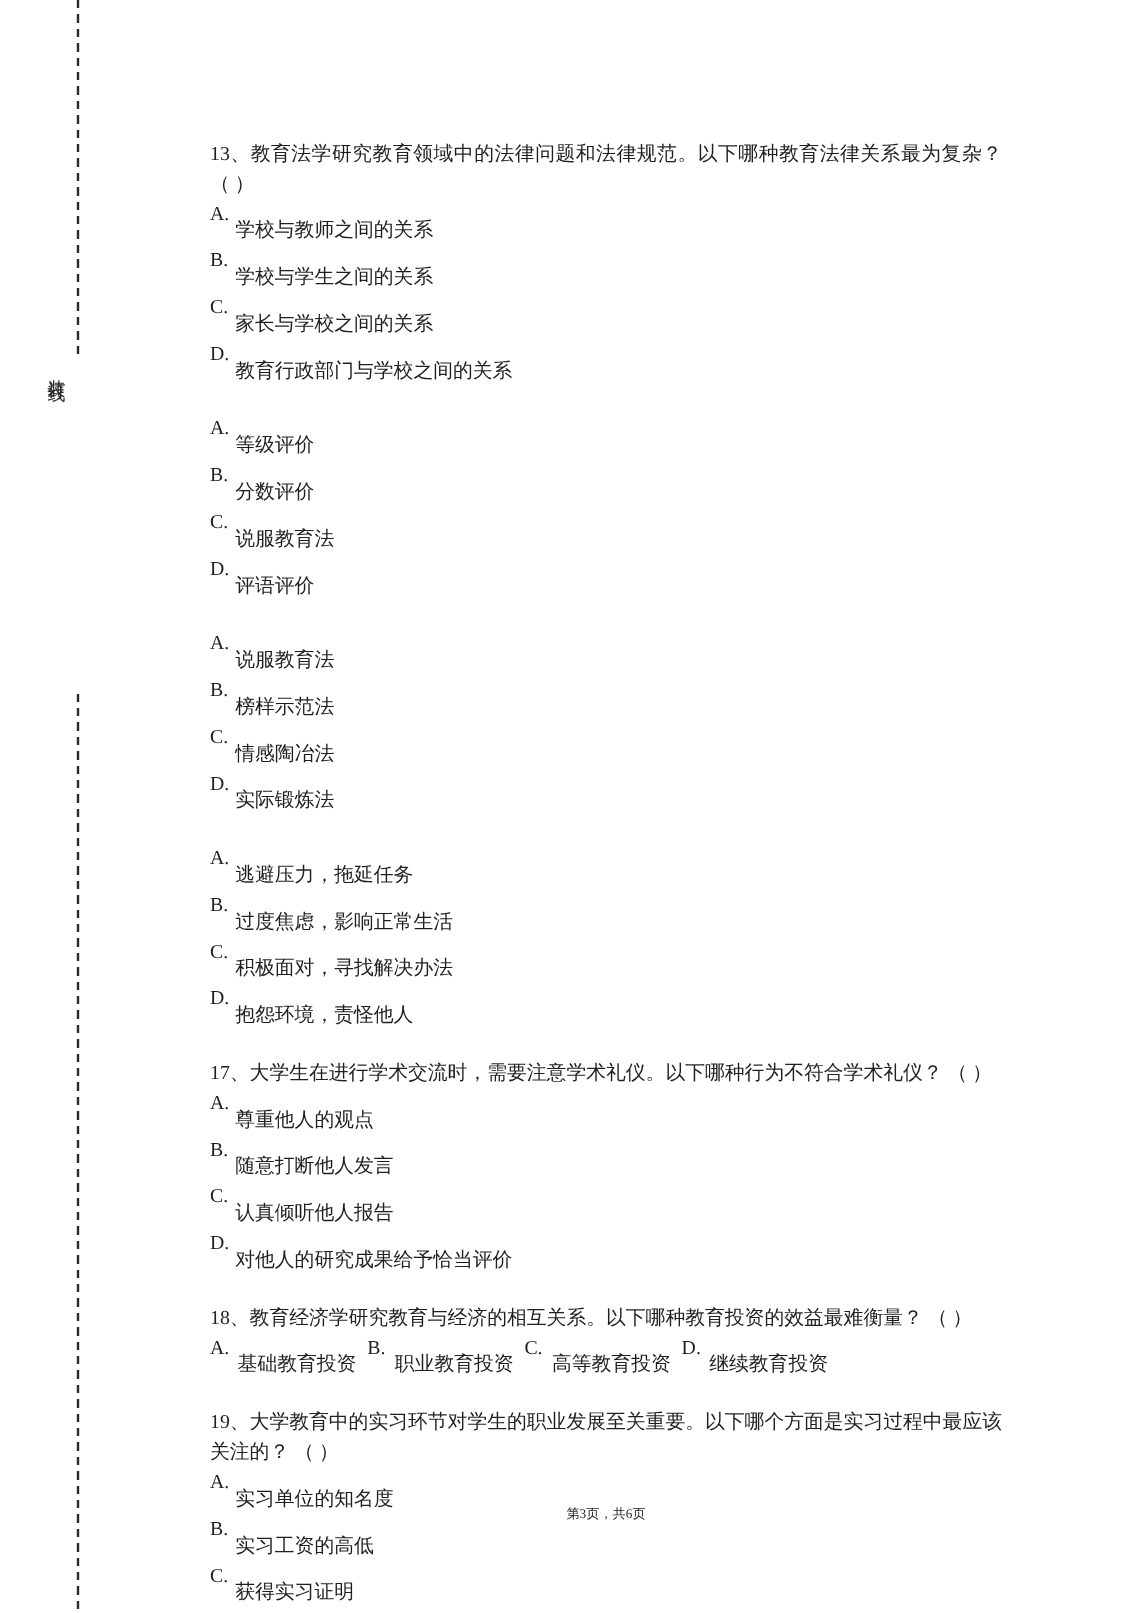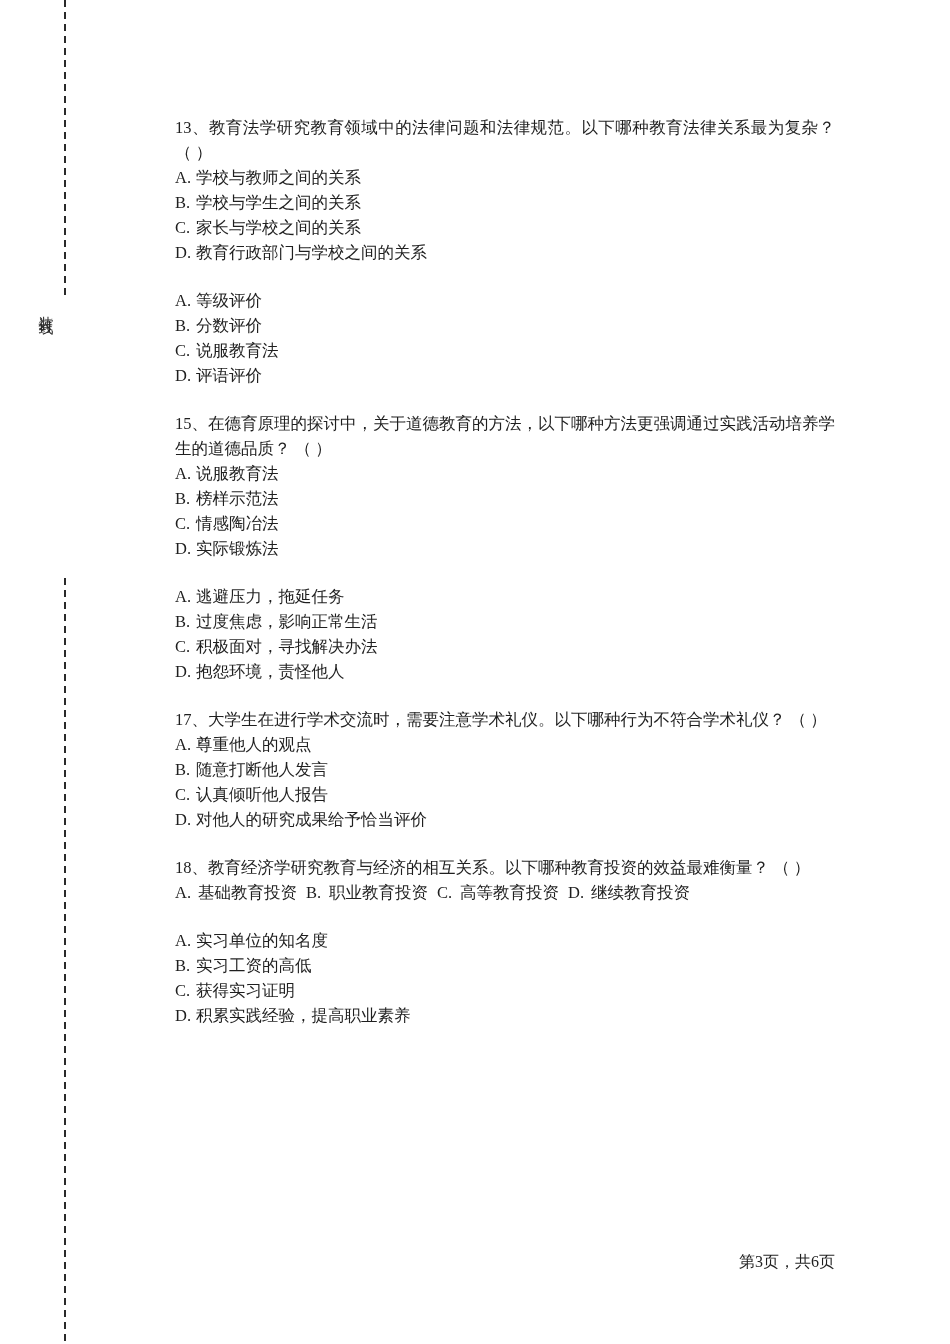--- a/index.html
+++ b/index.html
@@ -42,33 +42,33 @@
     top: 115px;
     width: 660px;
     font-size: 16.5px;
     line-height: 25px;
     text-align: justify;
   }
   .question { margin: 0 0 23px 0; }
   .stem { margin: 0; }
   .opt { display: flex; }
   .opt-label { flex: 0 0 21px; }
-  .opt-text { flex: 1 1 auto; }
+  .opt-text { flex: 1 1 auto; margin-top: 14px; }
   .options-inline { display: flex; flex-wrap: nowrap; white-space: nowrap; }
   .opt-inline { display: flex; margin-right: 9px; }
   .opt-inline .opt-label { flex: 0 0 23px; }
 
   
   .footer {
     position: absolute;
     left: 175px;
     top: 1252px;
     width: 660px;
-    text-align: right;
-    font-size: 16px;
+    text-align: center;
+    font-size: 11px;
     line-height: 20px;
     font-family: Liberation Serif, serif;
   }
 </style>
 </head>
 <body>
 
 <div class="dash-line dash-top"></div>
 <div class="binding-label">装订线</div>
 <div class="dash-line dash-bottom"></div>
@@ -108,21 +108,20 @@
         <span class="opt-label">C.</span>
         <span class="opt-text">说服教育法</span>
       </div>
     <div class="opt">
         <span class="opt-label">D.</span>
         <span class="opt-text">评语评价</span>
       </div>
   </section>
 
   <section class="question">
-    <p class="stem"><span>15、</span><span>在德育原理的探讨中，关于道德教育的方法，以下哪种方法更强调通过实践活动培养学生的道德品质？ （ ）</span></p>
     <div class="opt">
         <span class="opt-label">A.</span>
         <span class="opt-text">说服教育法</span>
       </div>
     <div class="opt">
         <span class="opt-label">B.</span>
         <span class="opt-text">榜样示范法</span>
       </div>
     <div class="opt">
         <span class="opt-label">C.</span>
@@ -189,20 +188,21 @@
           <span class="opt-text">高等教育投资</span>
         </span>
       <span class="opt-inline">
           <span class="opt-label">D.</span>
           <span class="opt-text">继续教育投资</span>
         </span>
     </div>
   </section>
 
   <section class="question">
+    <p class="stem"><span>19、</span><span>大学教育中的实习环节对学生的职业发展至关重要。以下哪个方面是实习过程中最应该关注的？ （ ）</span></p>
     <div class="opt">
         <span class="opt-label">A.</span>
         <span class="opt-text">实习单位的知名度</span>
       </div>
     <div class="opt">
         <span class="opt-label">B.</span>
         <span class="opt-text">实习工资的高低</span>
       </div>
     <div class="opt">
         <span class="opt-label">C.</span>

